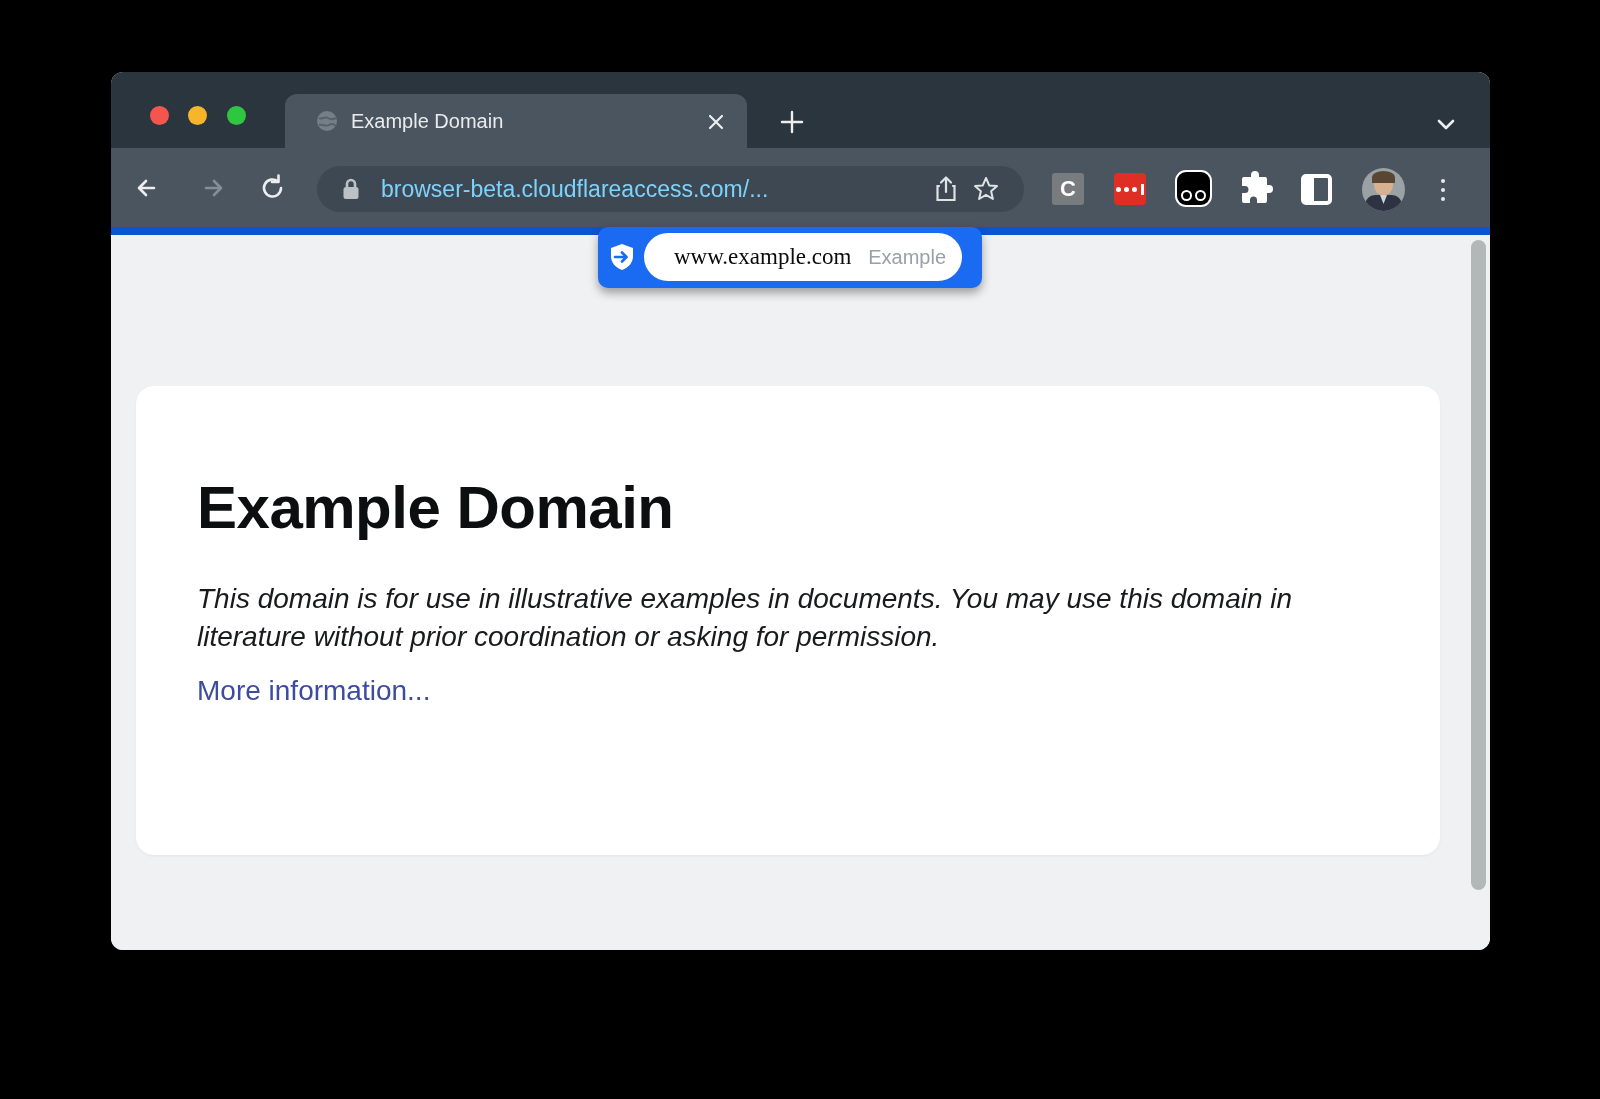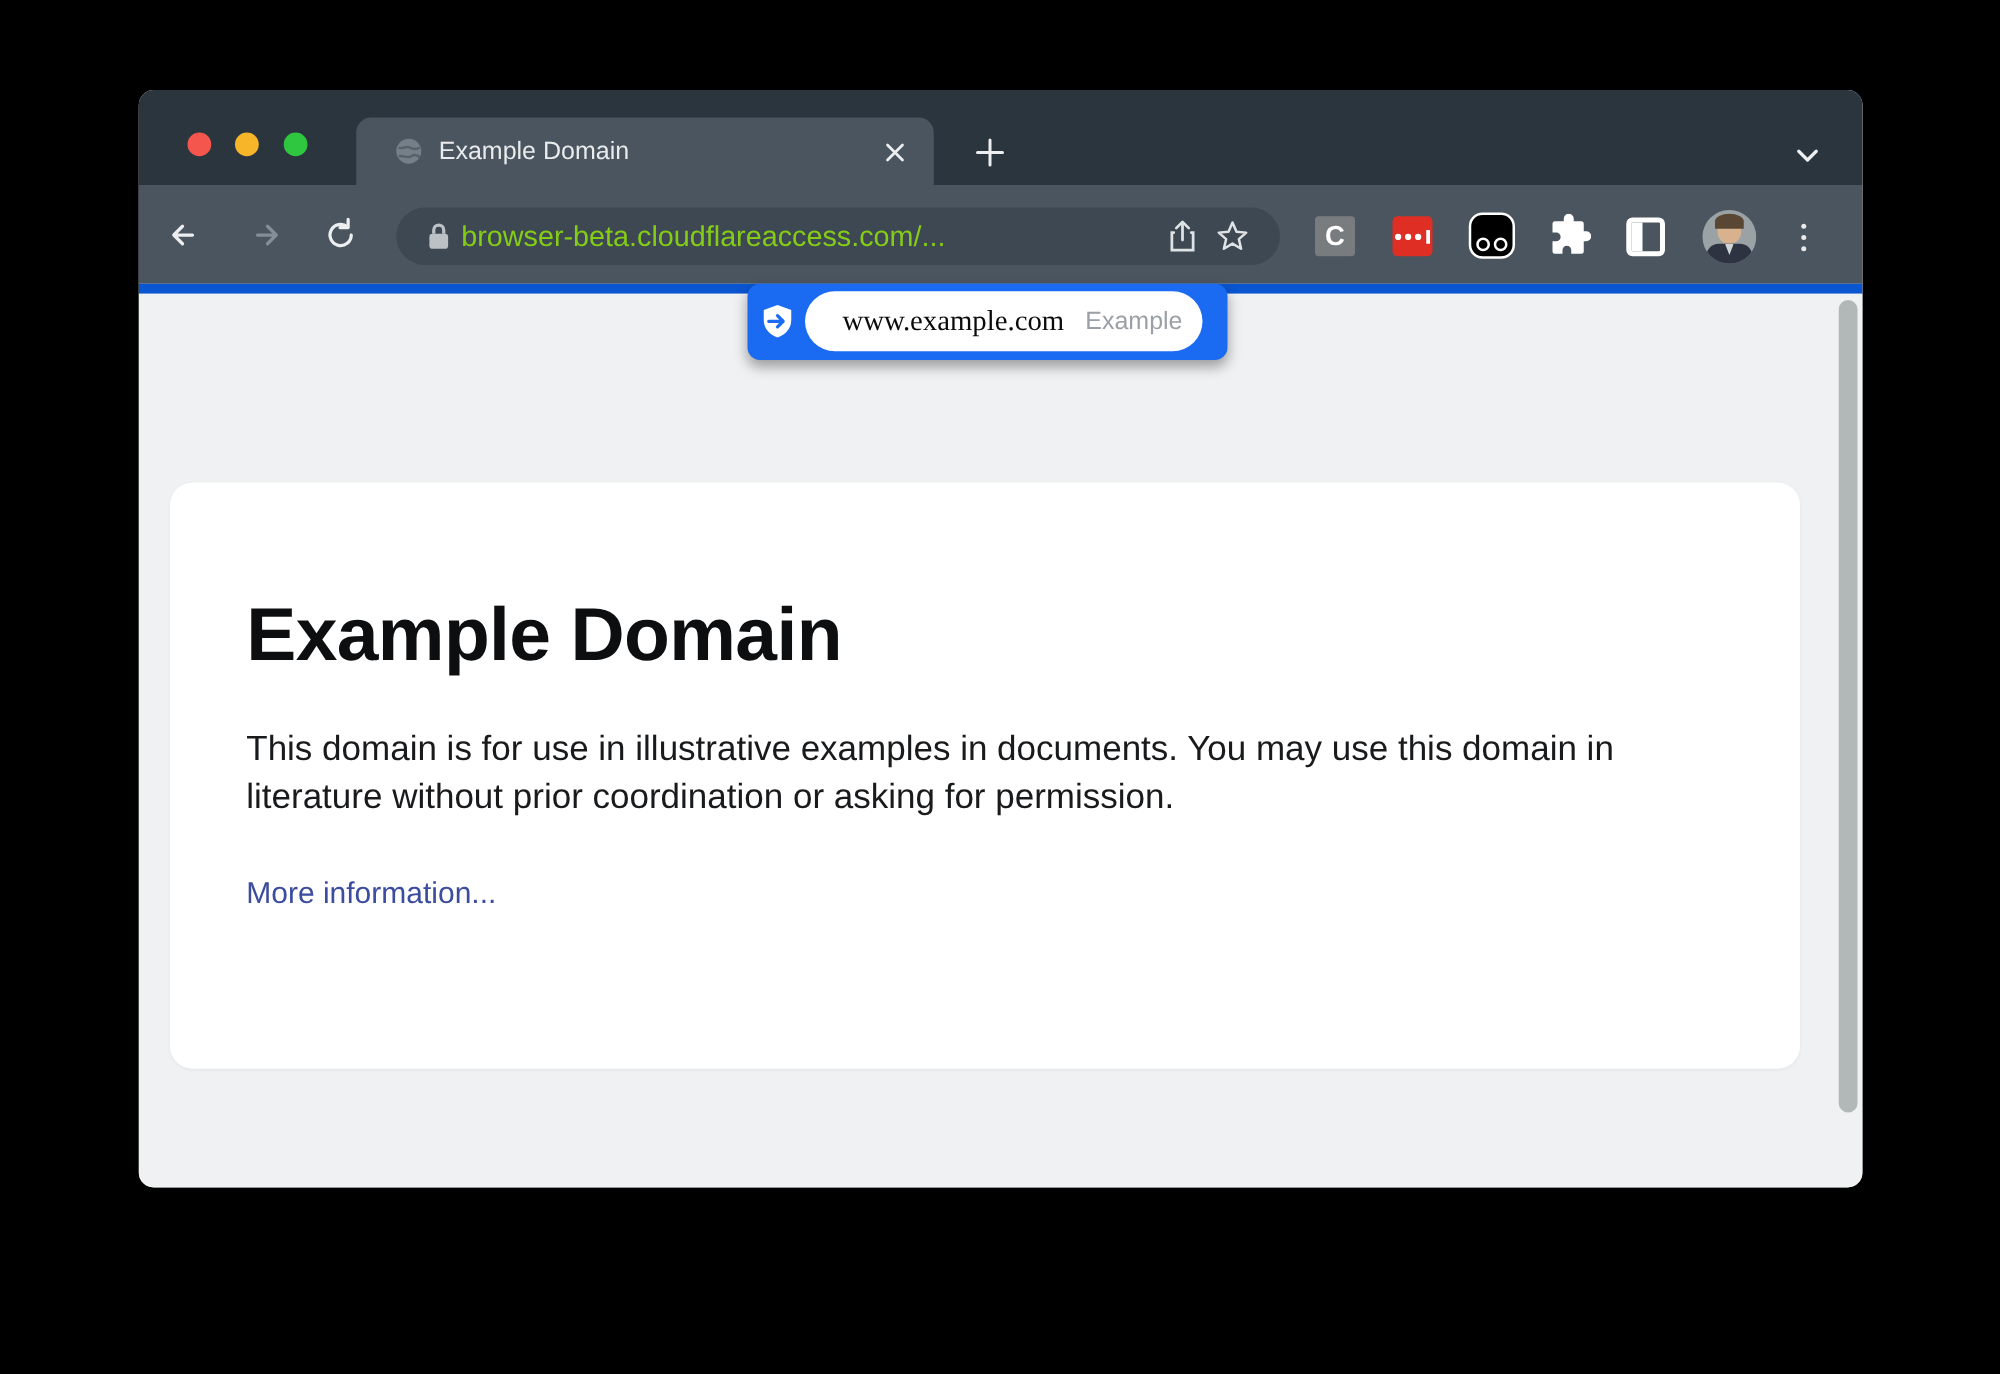--- a/index.html
+++ b/index.html
@@ -29,21 +29,21 @@
                 display:flex; align-items:center; justify-content:center; }
 
   
   .toolbar { position:absolute; left:0; top:76px; width:100%; height:79px; background:#4a555f; }
   .nav-btn { position:absolute; top:0; width:44px; height:79px; display:flex; align-items:center; justify-content:center; }
   .nav-back { left:16px; } .nav-fwd { left:78px; } .nav-reload { left:140px; }
 
   .urlbar { position:absolute; left:206px; top:18px; width:707px; height:46px;
             background:#3d4852; border-radius:23px; display:flex; align-items:center; }
   .lock { margin-left:24px; flex:0 0 auto; }
-  .url-text { margin-left:8px; color:#84cc16; font-size:23px; white-space:nowrap; }
+  .url-text { margin-left:20px; color:#7dd3fc; font-size:23px; white-space:nowrap; }
   .urlbar-spacer { flex:1; }
   .share-btn, .star-btn { flex:0 0 auto; width:40px; height:46px; display:flex; align-items:center; justify-content:center; }
   .star-btn { margin-right:18px; }
 
   .ext { position:absolute; top:101px; }
   .ext-c { left:941px; width:32px; height:32px; background:#797c7f; border-radius:3px;
            color:#fff; font-size:22px; font-weight:bold; text-align:center; line-height:32px; }
   .ext-lp { left:1003px; width:32px; height:32px; background:#df2e24; border-radius:4px;
             display:flex; align-items:center; justify-content:center; gap:3px; }
   .ext-lp .d { width:5px; height:5px; border-radius:50%; background:#fff; }
@@ -78,22 +78,22 @@
                border-radius:24px; display:flex; align-items:center; justify-content:space-between;
                padding:0 16px 0 30px; }
   .iso-domain { color:#0b0b0c; font-size:23px; white-space:nowrap;font-family:Liberation Serif, serif; }
   .iso-expand { color:#9aa0a6; font-size:20px; white-space:nowrap; }
 
   
   .content { position:absolute; left:0; top:163px; width:100%; height:715px; background:#eff1f2; }
   .card { position:absolute; left:25px; top:151px; width:1304px; height:469px; background:#fff;
           border-radius:18px; box-shadow:0 1px 3px rgba(0,0,0,.05); padding:92px 61px 0 61px; }
   .card h1 { font-size:60px; font-weight:bold; color:#0d0e10; letter-spacing:-.5px; line-height:1; }
-  .card p { margin-top:42px; font-size:28px; line-height:1.37; color:#191a1c; max-width:1155px; }
-  .card a { display:inline-block; margin-top:44px; font-size:24px; color:#3c4c9e; text-decoration:none; cursor:pointer; }
+  .card p { margin-top:42px; font-size:28px; line-height:1.37; color:#191a1c; max-width:1155px;font-style:italic; }
+  .card a { display:inline-block; margin-top:18px; font-size:28px; color:#3c4c9e; text-decoration:none; cursor:pointer; }
 
   .scroll-thumb { position:absolute; left:1360px; top:168px; width:15px; height:650px;
                   border-radius:8px; background:#b2b8b8; }
 
   svg { display:block; }
 </style>
 </head>
 <body>
 
 <div class="window">

